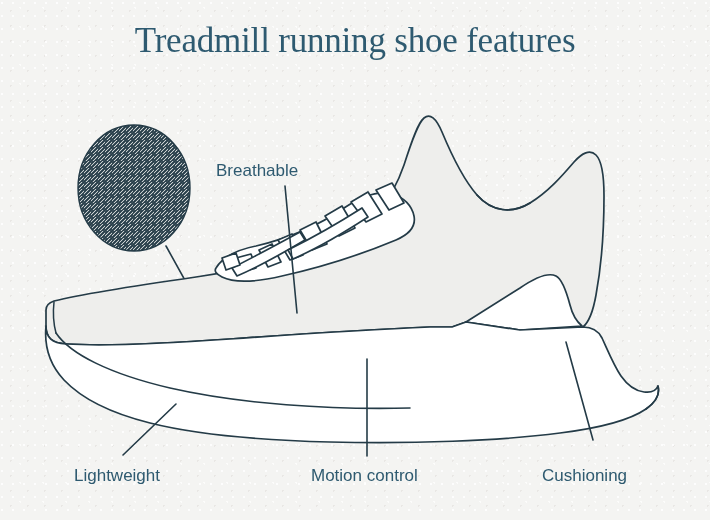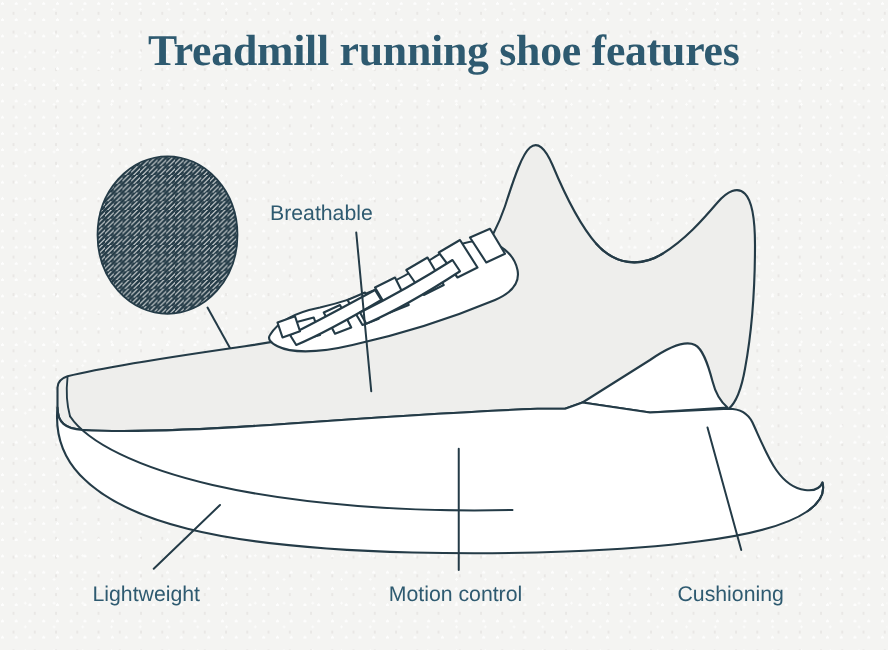--- a/index.html
+++ b/index.html
@@ -24,21 +24,21 @@
       #f4f4f2;
     background-size: 11px 13px, 17px 15px, 23px 19px, 100% 100%;
   }
   #title {
     position: absolute;
     left: 0;
     top: 21px;
     width: 710px;
     text-align: center;
     font-family: "Liberation Serif", "DejaVu Serif", serif;
-    font-weight: bold;
+    font-weight: normal;
     font-size: 35px;
     letter-spacing: -0.2px;
     color: #2e5a70;
     white-space: nowrap;
   }
   #art {
     position: absolute;
     left: 0;
     top: 0;
   }

